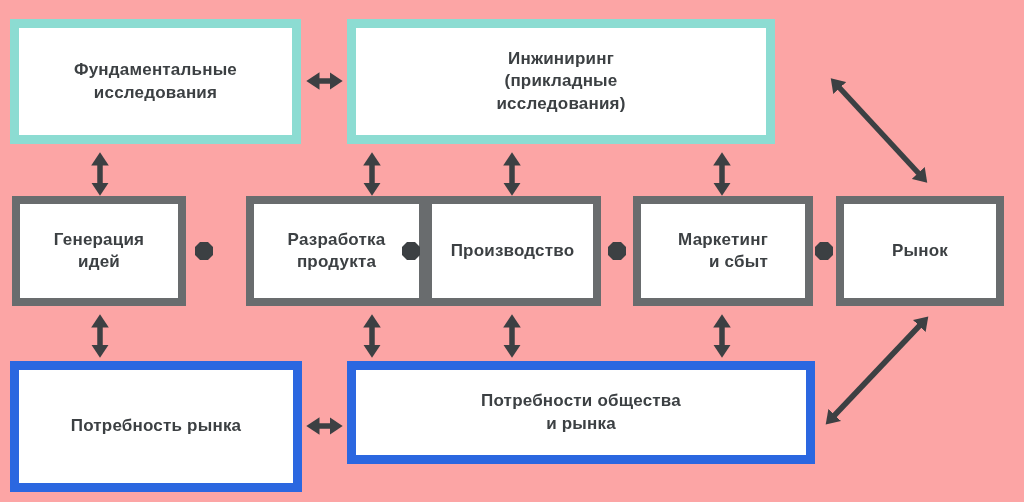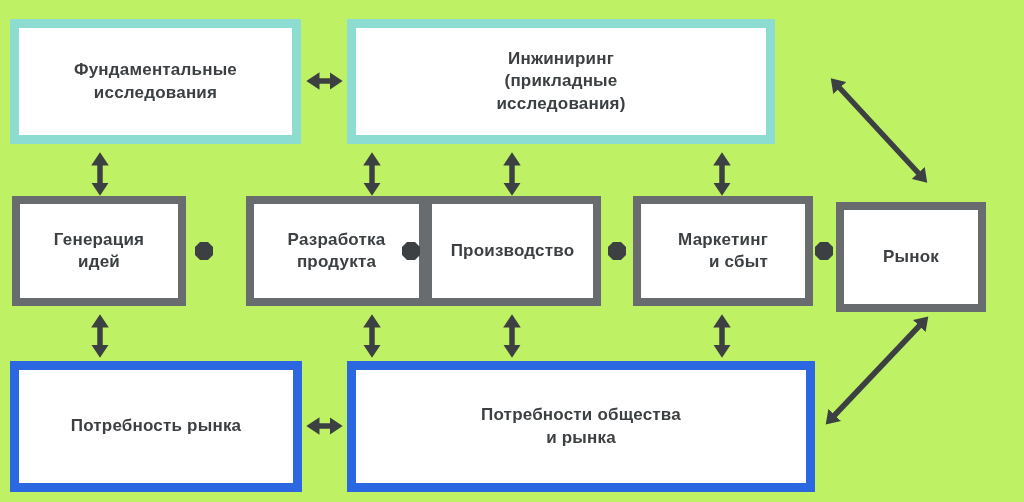--- a/index.html
+++ b/index.html
@@ -4,21 +4,21 @@
 <style>
   html, body {
     margin: 0;
     padding: 0;
     background: #ffffff;
   }
   .canvas {
     position: relative;
     width: 1024px;
     height: 502px;
-    background: #bef264;
+    background: #fca5a5;
     font-family: "Liberation Sans", "DejaVu Sans", sans-serif;
     overflow: hidden;
     text-decoration: underline;
   }
   .box {
     position: absolute;
     box-sizing: border-box;
     background: #ffffff;
     display: flex;
     align-items: center;
@@ -36,23 +36,23 @@
   .teal { border: 9px solid #8cdcd2; }
   .blue { border: 9px solid #2b67e0; }
   .gray { border: 8px solid #696c6e; }
 
   #box-a { left: 10px;  top: 19px;  width: 291px; height: 125px; }
   #box-b { left: 347px; top: 19px;  width: 428px; height: 125px; }
   #box-c { left: 12px;  top: 196px; width: 174px; height: 110px; }
   #box-d { left: 218px; top: 196px; width: 181px; height: 110px; margin-left: 28px; }
   #box-e { left: 424px; top: 196px; width: 177px; height: 110px; }
   #box-f { left: 633px; top: 196px; width: 180px; height: 110px; text-align: right; }
-  #box-g { left: 836px; top: 202px; width: 150px; height: 110px; }
+  #box-g { left: 836px; top: 196px; width: 168px; height: 110px; }
   #box-h { left: 10px;  top: 361px; width: 292px; height: 131px; text-align: center; }
-  #box-i { left: 347px; top: 361px; width: 468px; height: 131px; }
+  #box-i { left: 347px; top: 361px; width: 468px; height: 103px; }
 
   .arrow-layer {
     position: absolute;
     left: 0;
     top: 0;
     width: 1024px;
     height: 502px;
     pointer-events: none;
   }
   .arrow-layer line { stroke: #3c4043; stroke-width: 5.5; }

